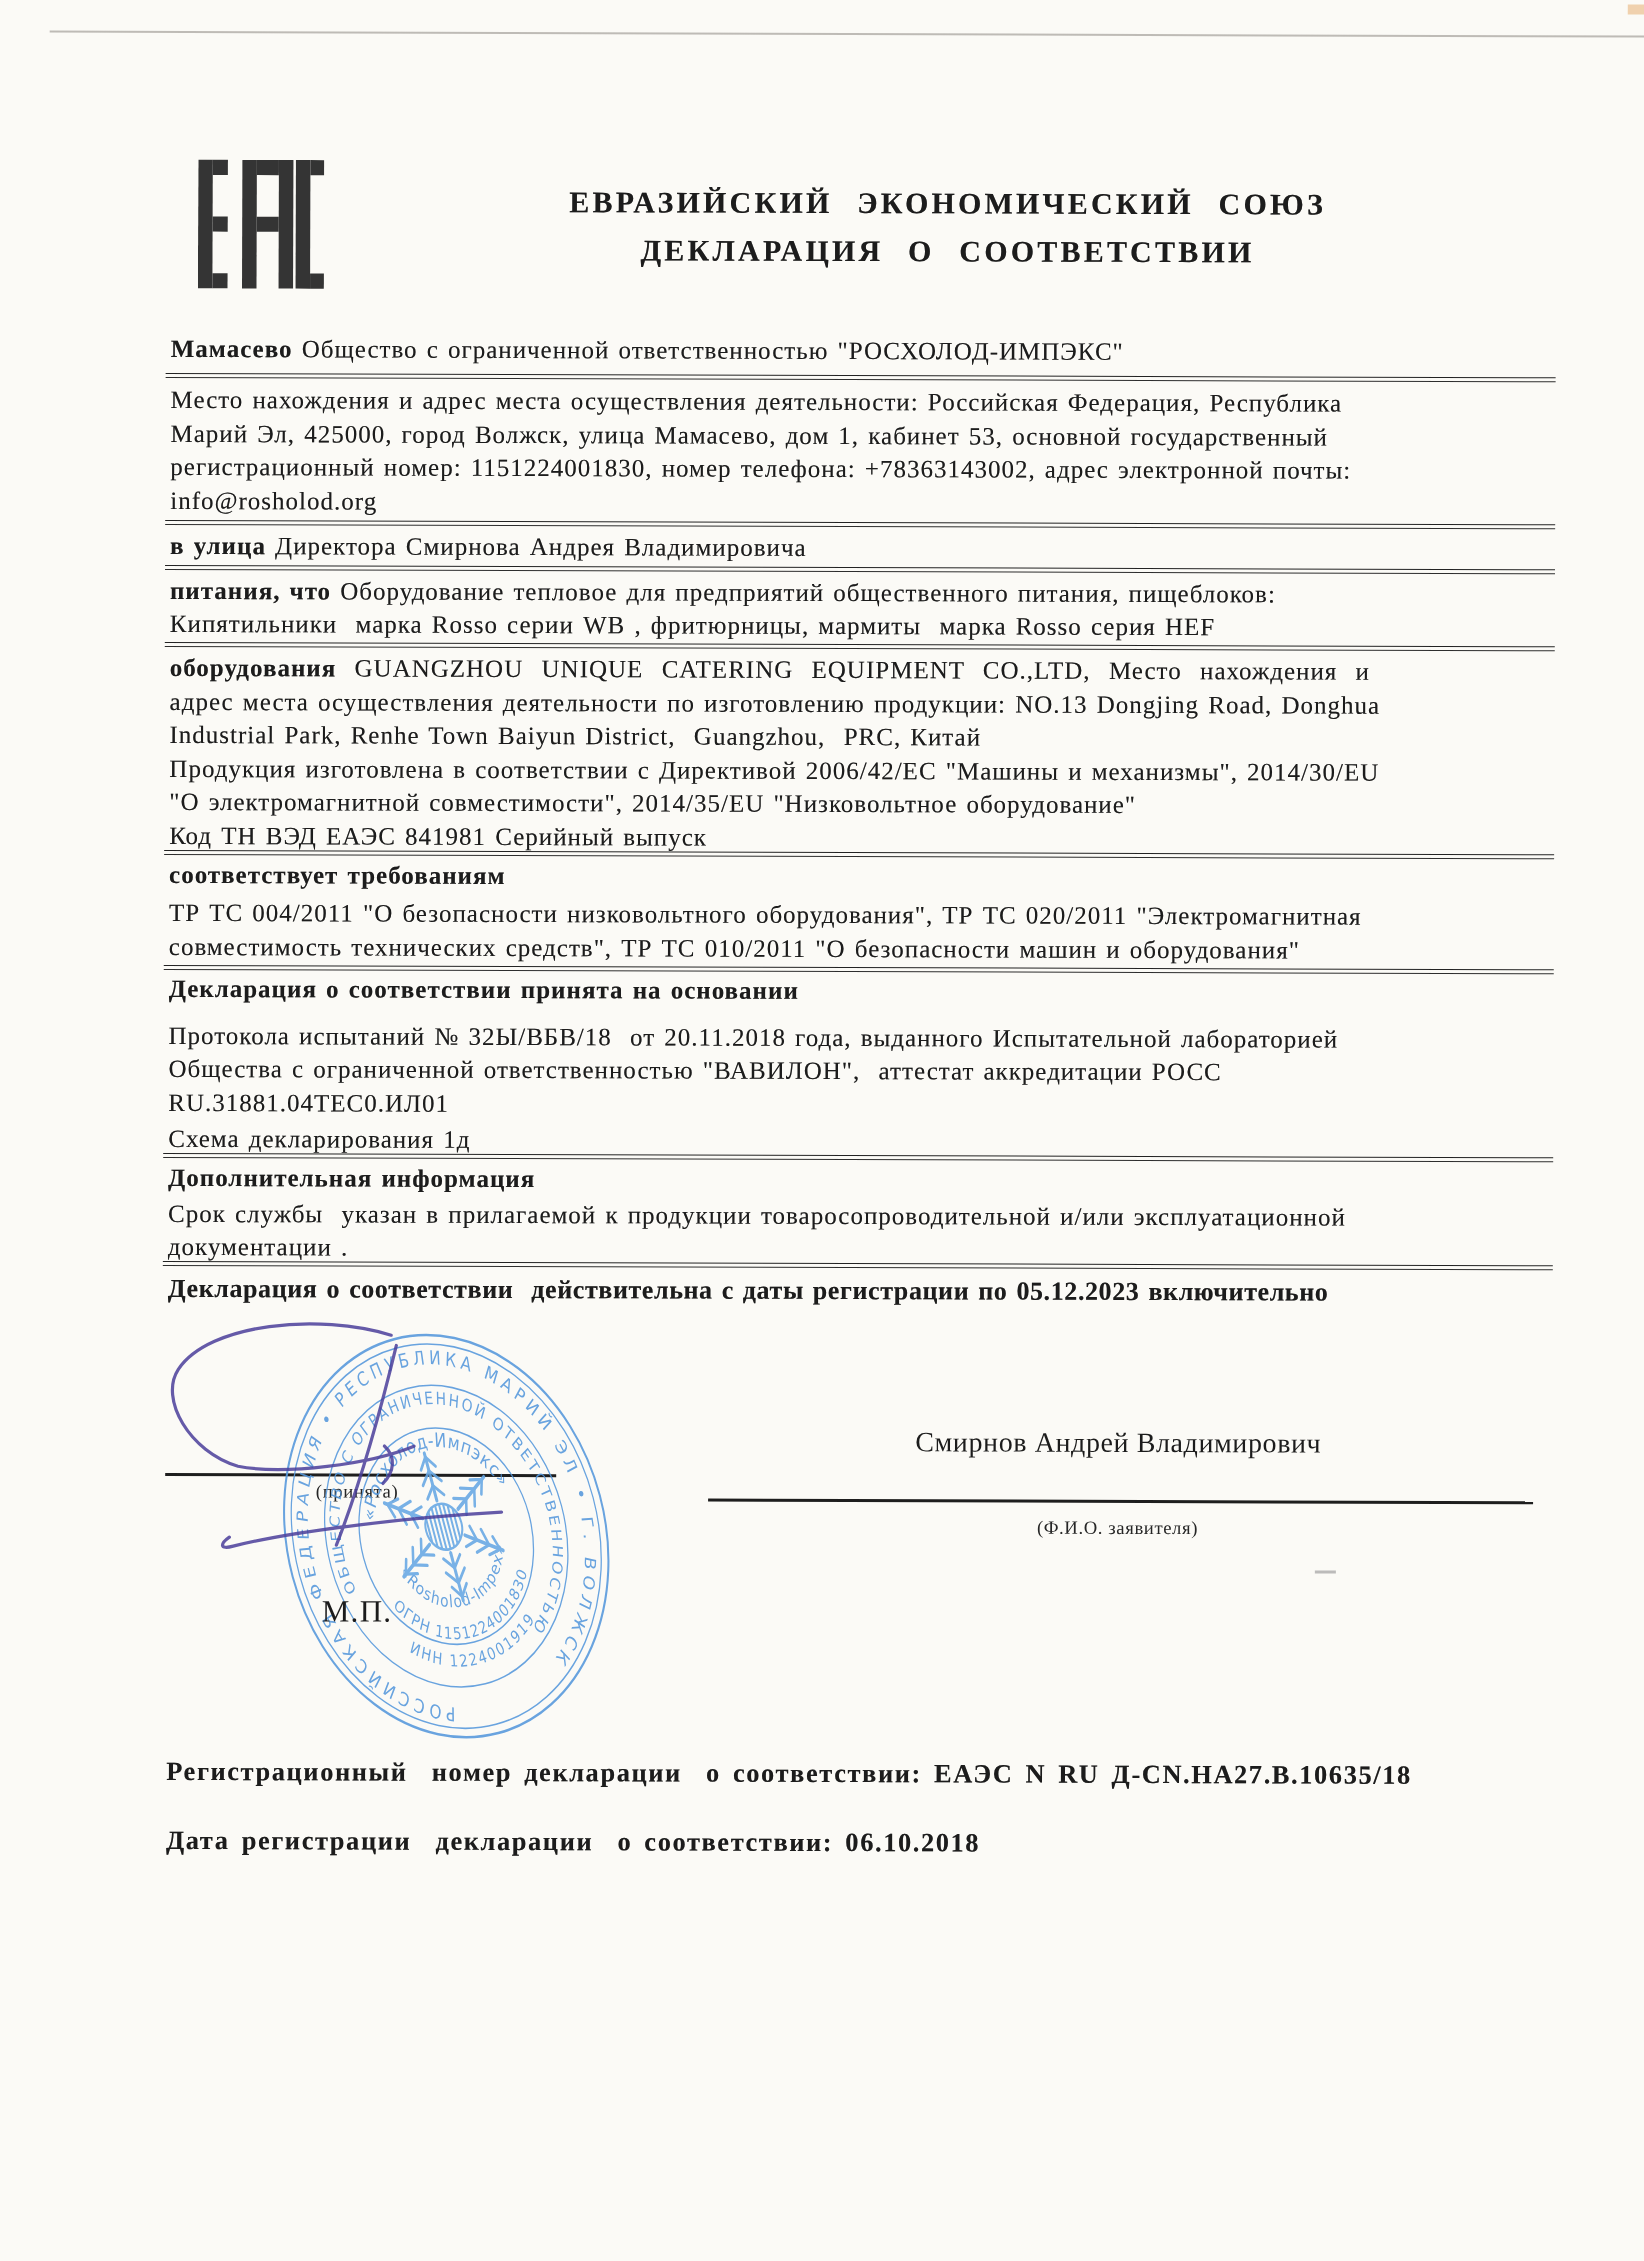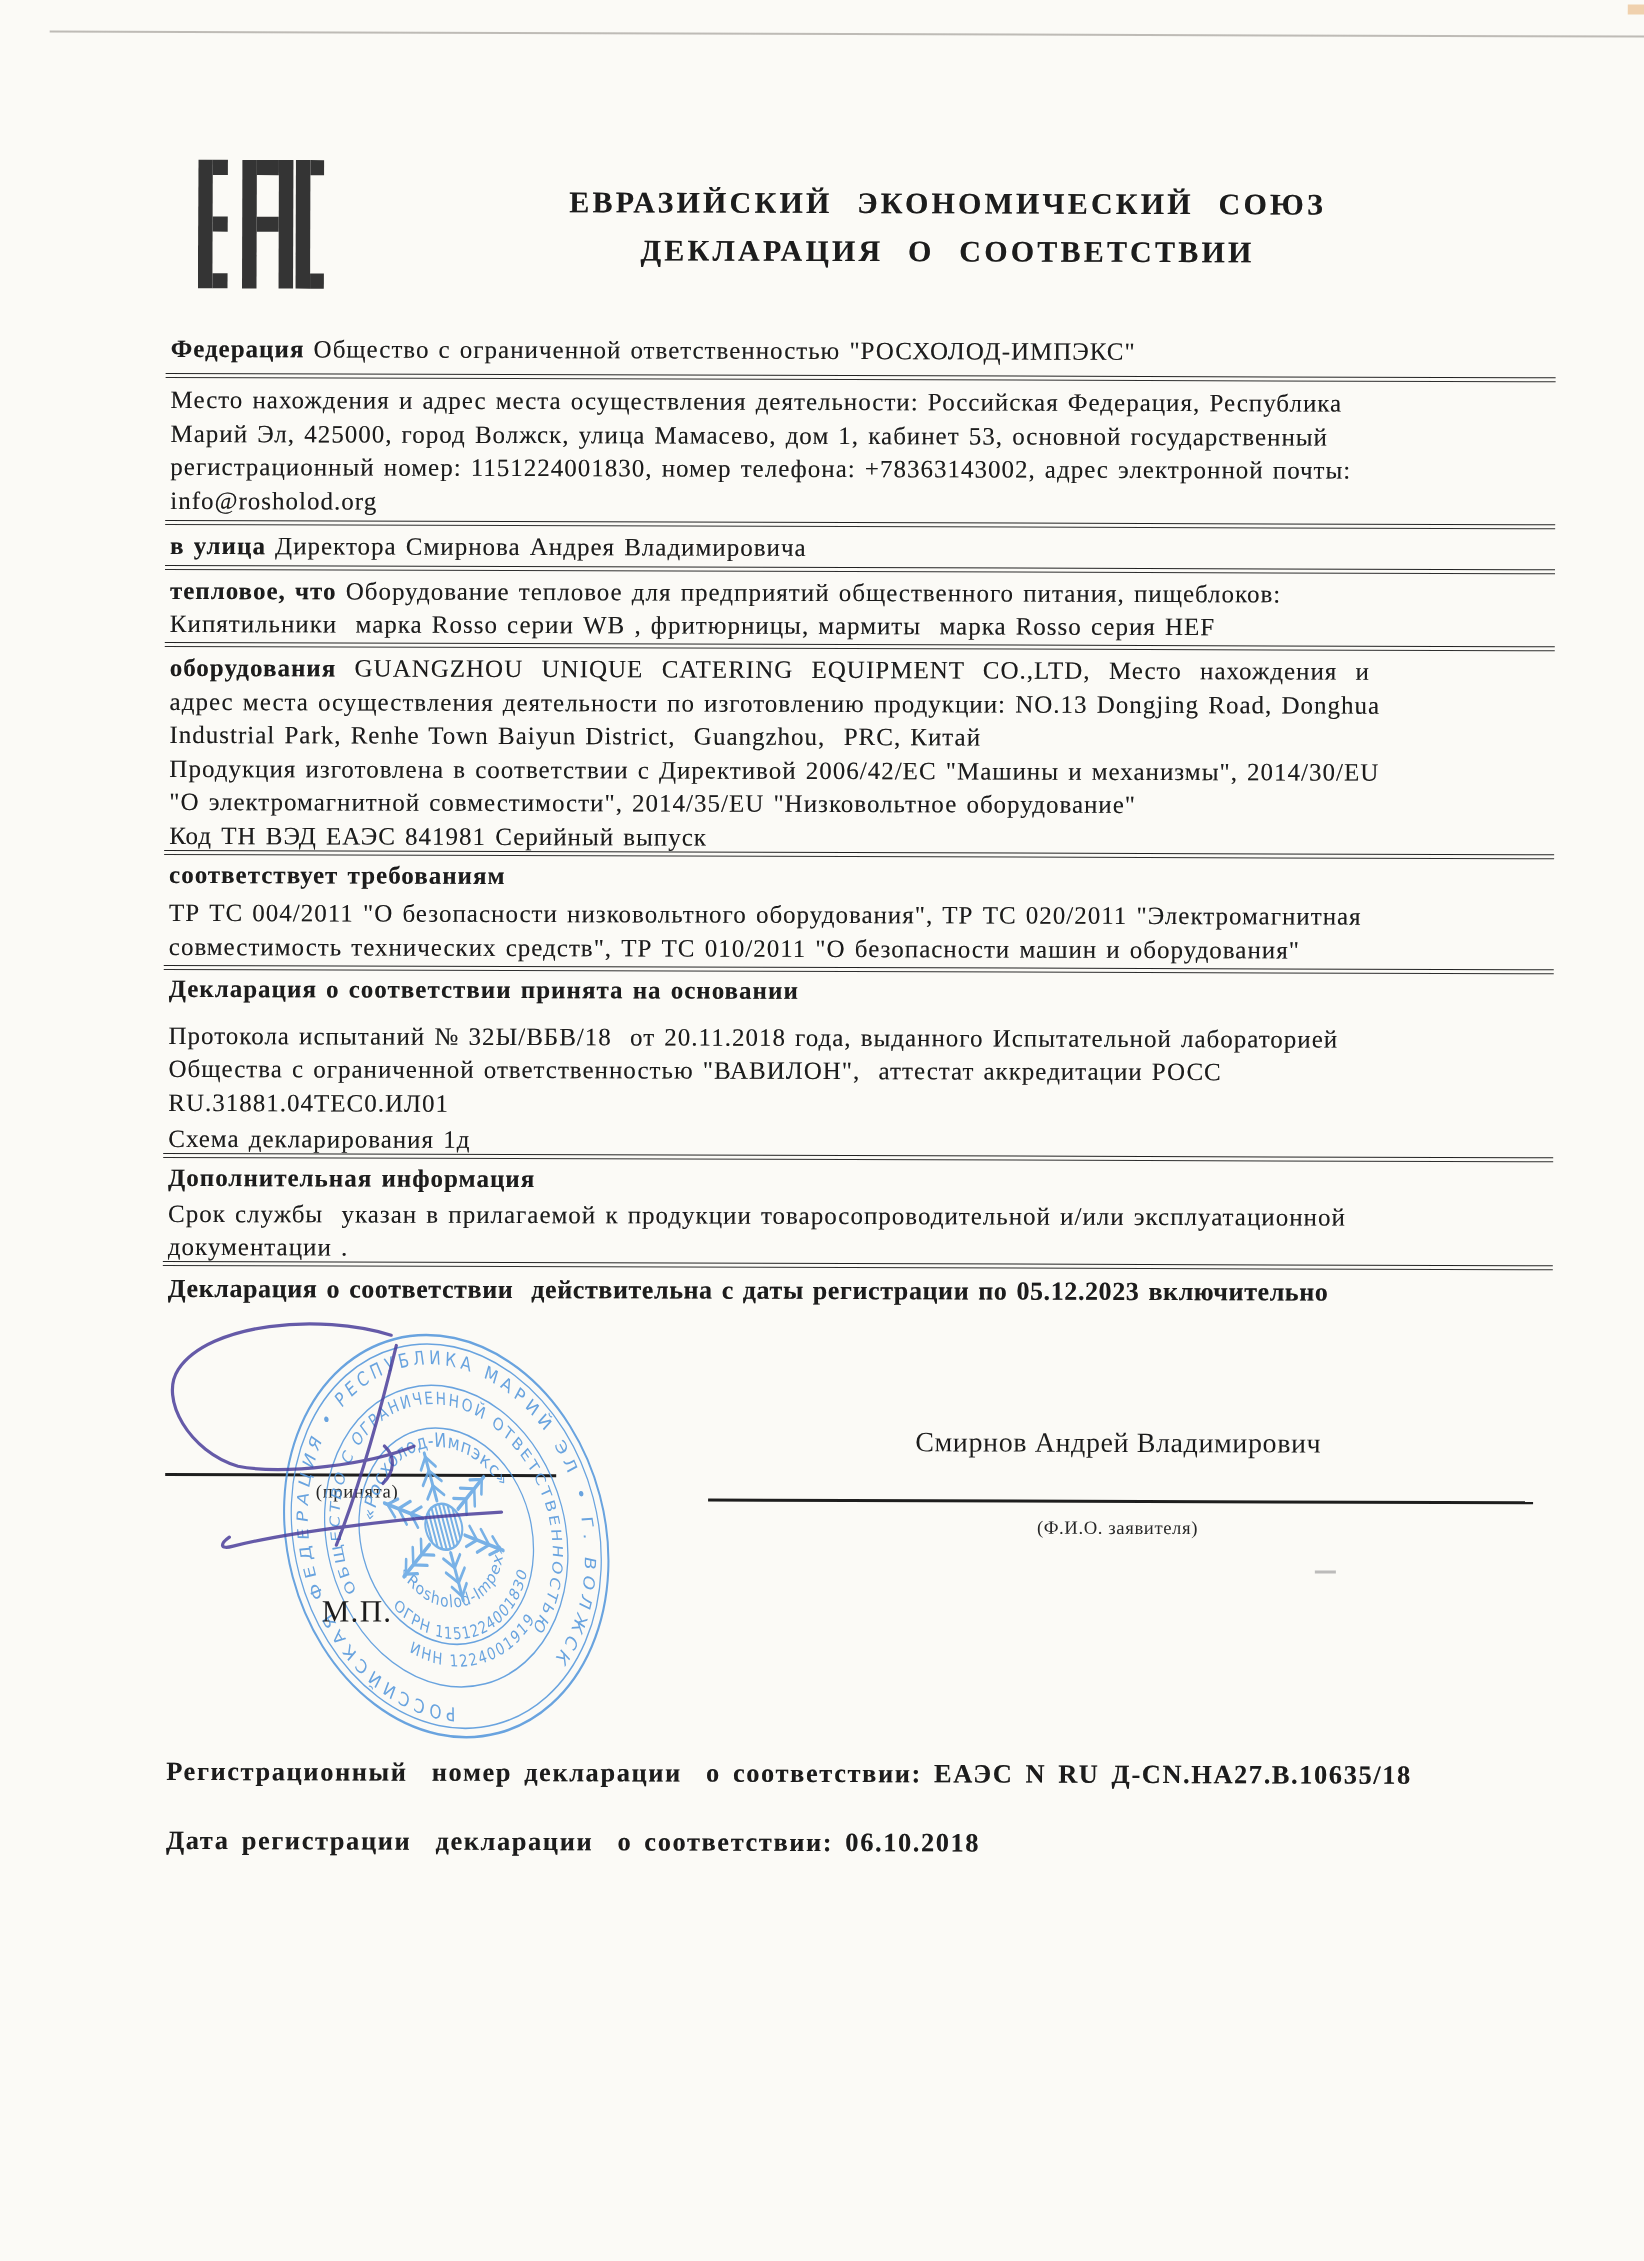--- a/index.html
+++ b/index.html
@@ -66,33 +66,33 @@
         <rect x="93" y="90" width="35" height="24"></rect>
         <rect x="155" y="0" width="23" height="204"></rect>
         <rect x="178" y="0" width="22" height="24"></rect>
         <rect x="178" y="180" width="22" height="24"></rect>
       </g>
     </svg>
 
     <div class="title" style="top:184px">ЕВРАЗИЙСКИЙ  ЭКОНОМИЧЕСКИЙ  СОЮЗ</div>
     <div class="title" style="top:232px">ДЕКЛАРАЦИЯ О СООТВЕТСТВИИ</div>
 
-    <div class="line" style="top:332px"><b class="b">Федерация</b><span> Общество с ограниченной ответственностью "РОСХОЛОД-ИМПЭКС"</span></div>
+    <div class="line" style="top:332px"><b class="b">Мамасево</b><span> Общество с ограниченной ответственностью "РОСХОЛОД-ИМПЭКС"</span></div>
     <div class="rule" style="top:373px"></div>
 
     <div class="line j" style="top:383px">Место нахождения и адрес места осуществления деятельности: Российская Федерация, Республика</div>
     <div class="line j" style="top:417px">Марий Эл, 425000, город Волжск, улица Мамасево, дом 1, кабинет 53, основной государственный</div>
     <div class="line j" style="top:450px">регистрационный номер: 1151224001830, номер телефона: +78363143002, адрес электронной почты:</div>
     <div class="line" style="top:484px">info@rosholod.org</div>
     <div class="rule" style="top:520px"></div>
 
     <div class="line" style="top:529px"><b class="b">в улица</b><span> Директора Смирнова Андрея Владимировича</span></div>
     <div class="rule" style="top:565px"></div>
 
-    <div class="line" style="top:574px"><b class="b">тепловое, что</b><span> Оборудование тепловое для предприятий общественного питания, пищеблоков:</span></div>
+    <div class="line" style="top:574px"><b class="b">питания, что</b><span> Оборудование тепловое для предприятий общественного питания, пищеблоков:</span></div>
     <div class="line" style="top:607px">Кипятильники  марка Rosso серии WB , фритюрницы, мармиты  марка Rosso серия HEF</div>
     <div class="rule" style="top:642px"></div>
 
     <div class="line j" style="top:651px"><b class="b">оборудования</b><span>  GUANGZHOU  UNIQUE  CATERING  EQUIPMENT  CO.,LTD,  Место  нахождения  и</span></div>
     <div class="line j" style="top:685px">адрес места осуществления деятельности по изготовлению продукции: NO.13 Dongjing Road, Donghua</div>
     <div class="line" style="top:718px">Industrial Park, Renhe Town Baiyun District,  Guangzhou,  PRC, Китай</div>
     <div class="line j" style="top:752px">Продукция изготовлена в соответствии с Директивой 2006/42/EC "Машины и механизмы", 2014/30/EU</div>
     <div class="line" style="top:785px">"О электромагнитной совместимости", 2014/35/EU "Низковольтное оборудование"</div>
     <div class="line" style="top:819px">Код ТН ВЭД ЕАЭС 841981 Серийный выпуск</div>
     <div class="rule" style="top:850px"></div>

